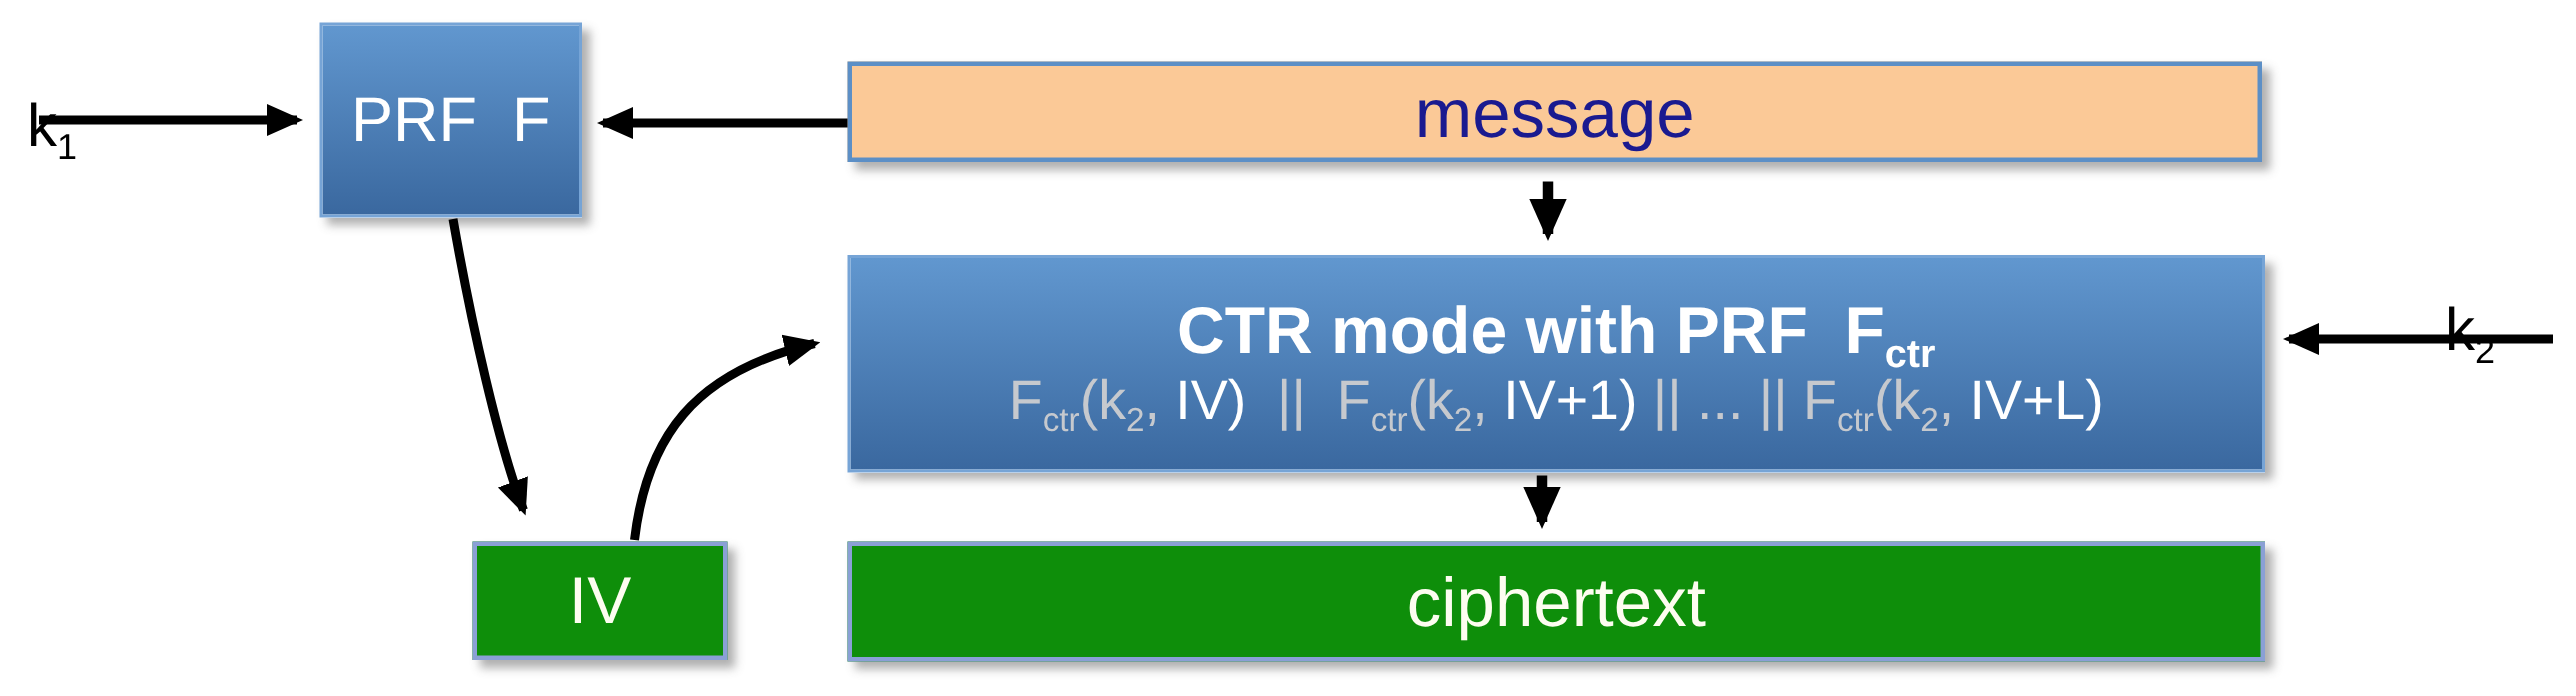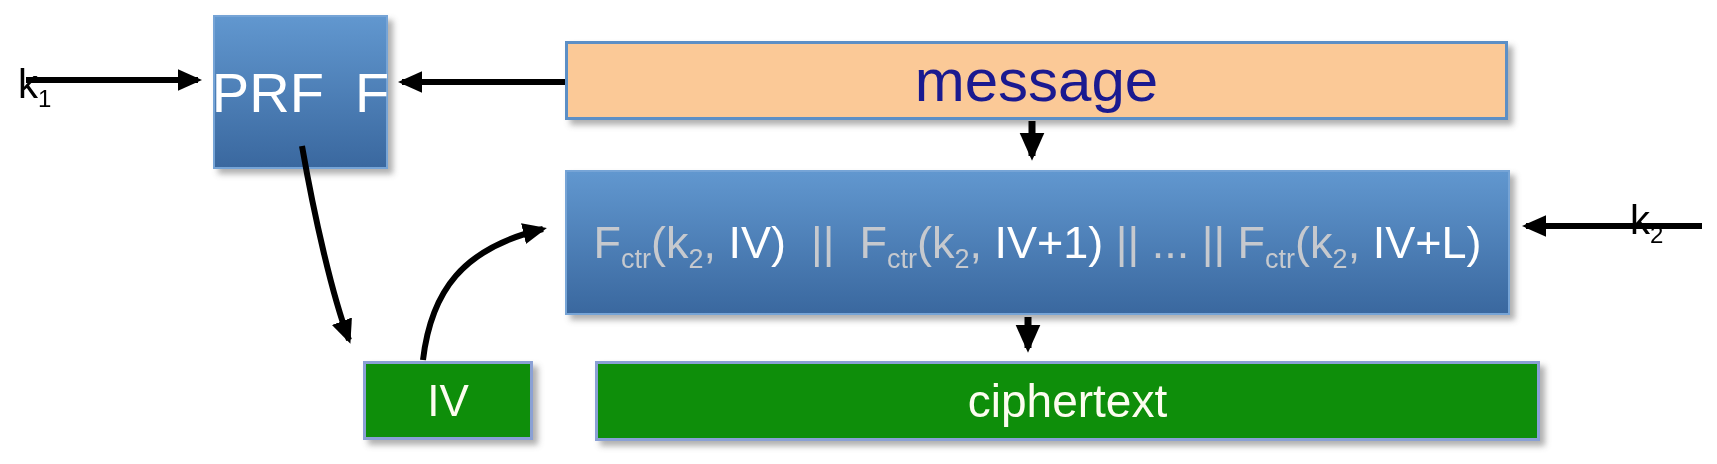--- a/index.html
+++ b/index.html
@@ -25,30 +25,30 @@
   .peach-box{
     background:var(--peach);
     border:3px solid var(--peach-border);
     color:var(--navy-text);
   }
   .green-box{
     background:var(--green);
     border:3px solid var(--green-border);
     color:var(--green-box-text);
   }
-  .prf-box{left:213px;top:15px;width:175px;height:154px;font-size:56px;}
-  .message-box{left:565px;top:41px;width:943px;height:79px;font-size:60px;}
+  .prf-box{left:213px;top:15px;width:175px;height:130px;font-size:42px;}
+  .message-box{left:565px;top:41px;width:943px;height:67px;font-size:46px;}
   .ctr-box{
     left:565px;top:170px;width:945px;height:145px;
     flex-direction:column;justify-content:center;gap:4px;
   }
   .ctr-title{font-size:44px;font-weight:bold;color:#ffffff;white-space:pre;line-height:1.05;}
-  .ctr-line2{font-size:45px;white-space:pre;line-height:1.05;}
-  .ciphertext-box{left:565px;top:361px;width:945px;height:80px;font-size:46px;margin-left:30px;}
-  .iv-box{left:315px;top:361px;width:170px;height:79px;font-size:44px;margin-left:48px;}
+  .ctr-line2{font-size:37px;white-space:pre;line-height:1.05;}
+  .ciphertext-box{left:565px;top:361px;width:945px;height:80px;font-size:46px;}
+  .iv-box{left:315px;top:361px;width:170px;height:79px;font-size:44px;}
   .key-label{
     position:absolute;
     color:#000000;
     font-size:40px;
     white-space:pre;
     line-height:1;
   }
   .k1-label{left:18px;top:64px;}
   .k2-label{left:1630px;top:152px;margin-top:48px;}
   sub{font-size:0.6em;line-height:0;}
@@ -70,20 +70,21 @@
   <div class="boxes">
     <div class="box blue-box prf-box">
       <span>PRF  F</span>
     </div>
 
     <div class="box peach-box message-box">
       <span>message</span>
     </div>
 
     <div class="box blue-box ctr-box">
+      <div class="ctr-title"><span class="c-white">CTR mode with PRF  F</span><sub class="c-white">ctr</sub></div>
       <div class="ctr-line2"><span class="c-gray">F</span><sub class="c-gray">ctr</sub><span class="c-gray">(k</span><sub class="c-gray">2</sub><span class="c-gray">, </span><span class="c-white">IV)</span><span class="c-gray">  ||  </span><span class="c-gray">F</span><sub class="c-gray">ctr</sub><span class="c-gray">(k</span><sub class="c-gray">2</sub><span class="c-gray">, </span><span class="c-white">IV+1)</span><span class="c-gray"> || ... || </span><span class="c-gray">F</span><sub class="c-gray">ctr</sub><span class="c-gray">(k</span><sub class="c-gray">2</sub><span class="c-gray">, </span><span class="c-white">IV+L)</span></div>
     </div>
 
     <div class="box green-box iv-box">
       <span>IV</span>
     </div>
 
     <div class="box green-box ciphertext-box">
       <span>ciphertext</span>
     </div>

